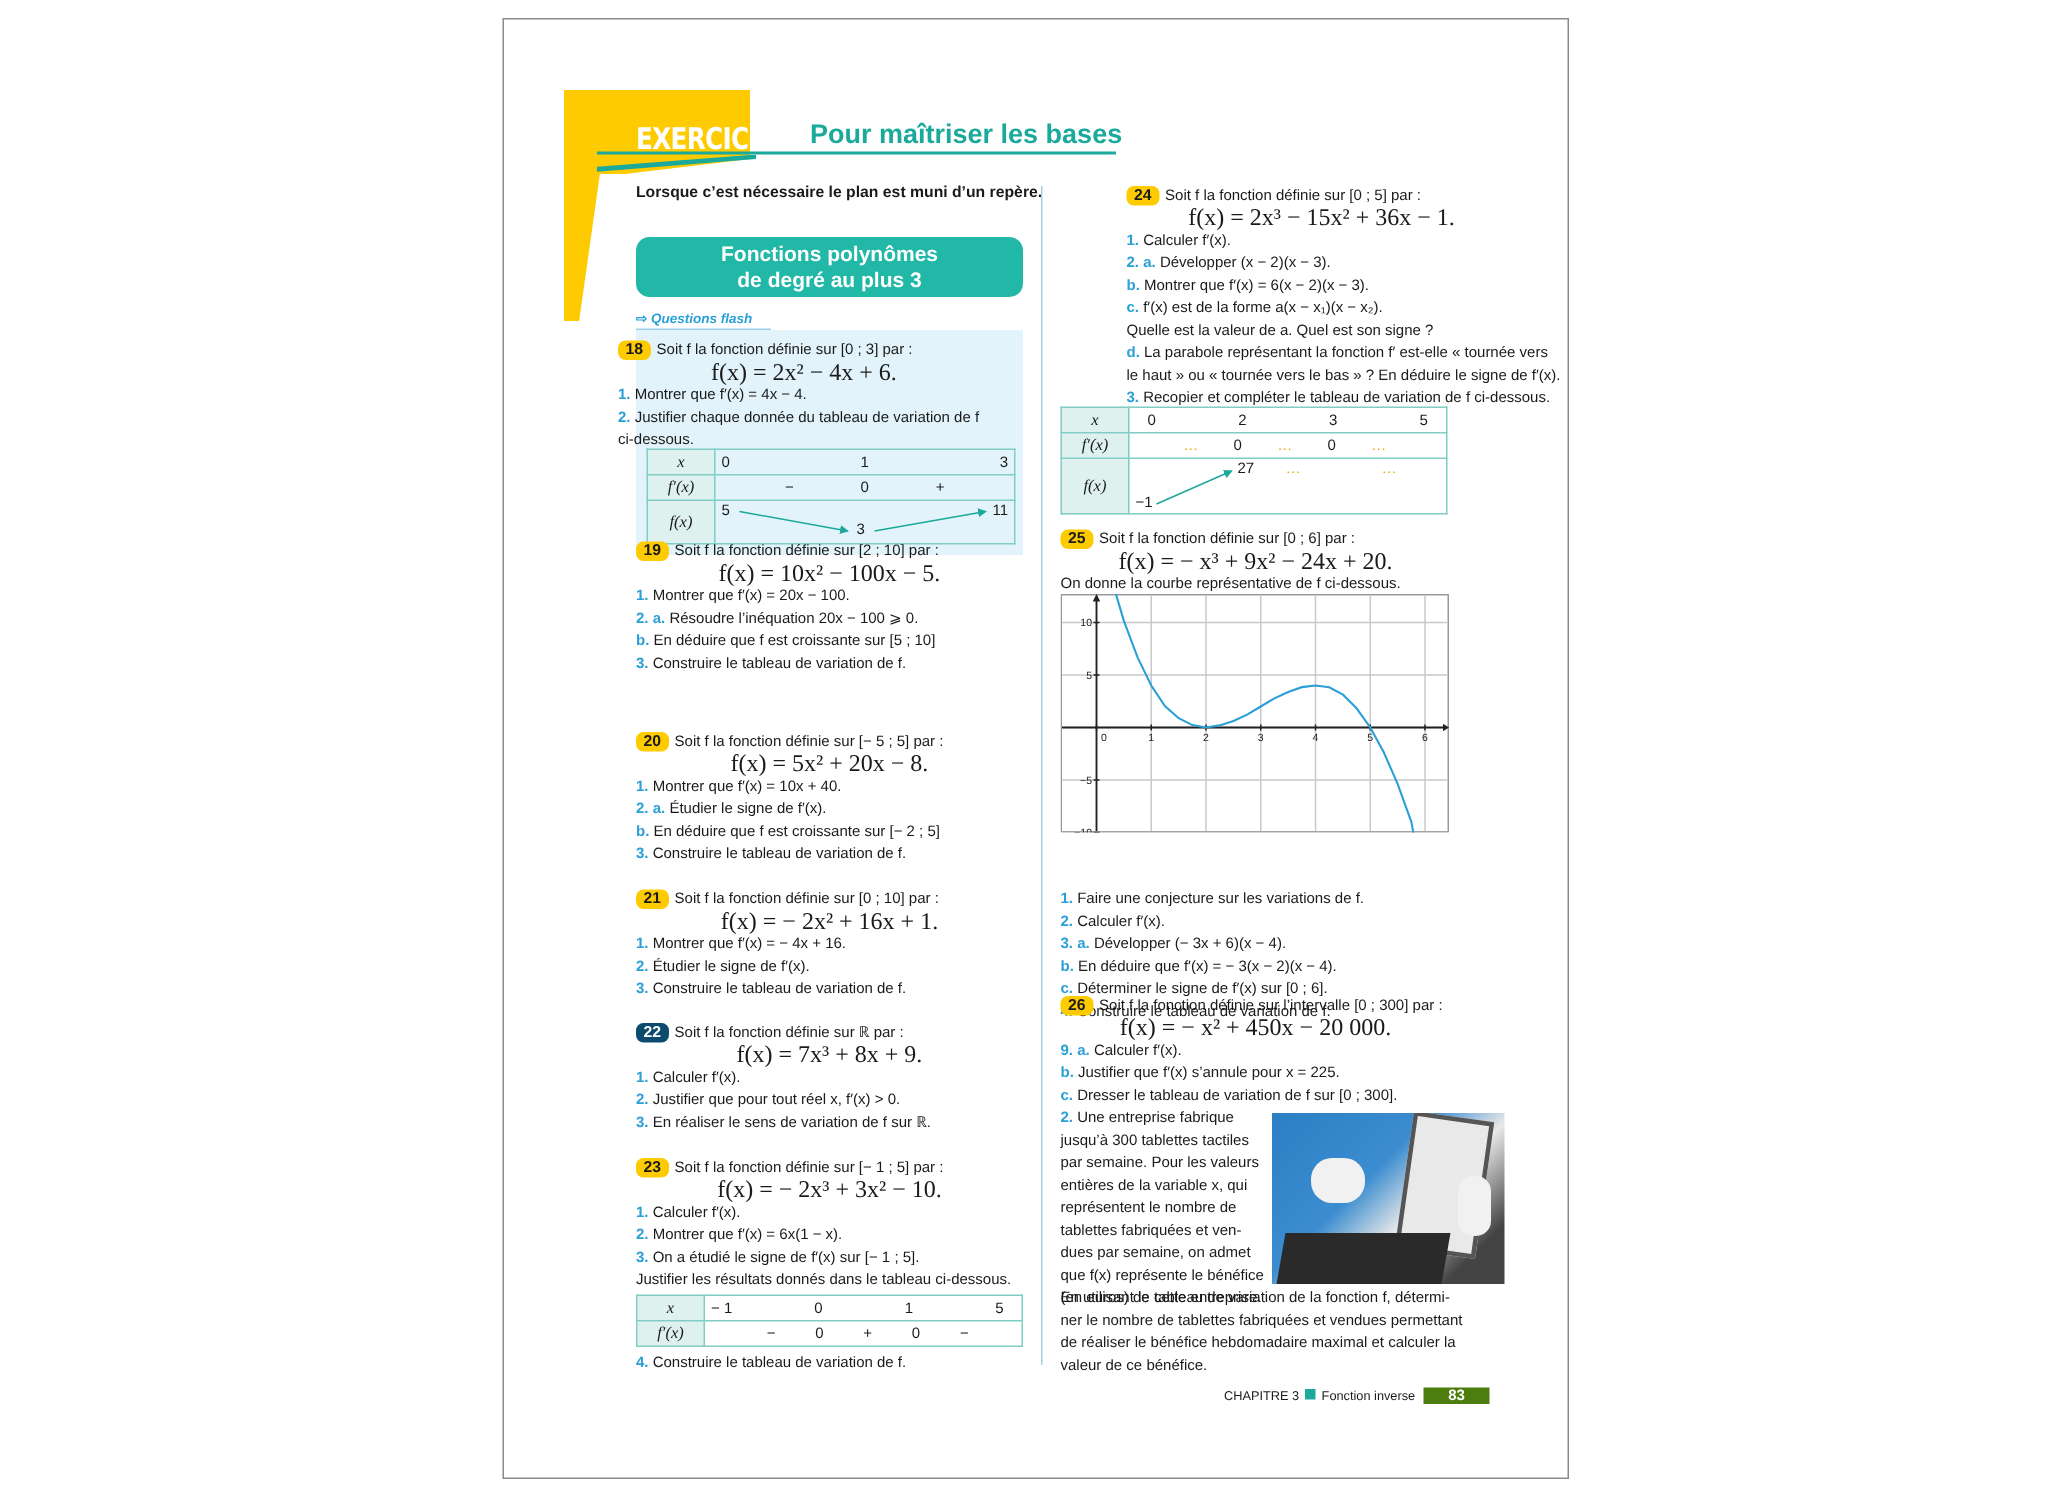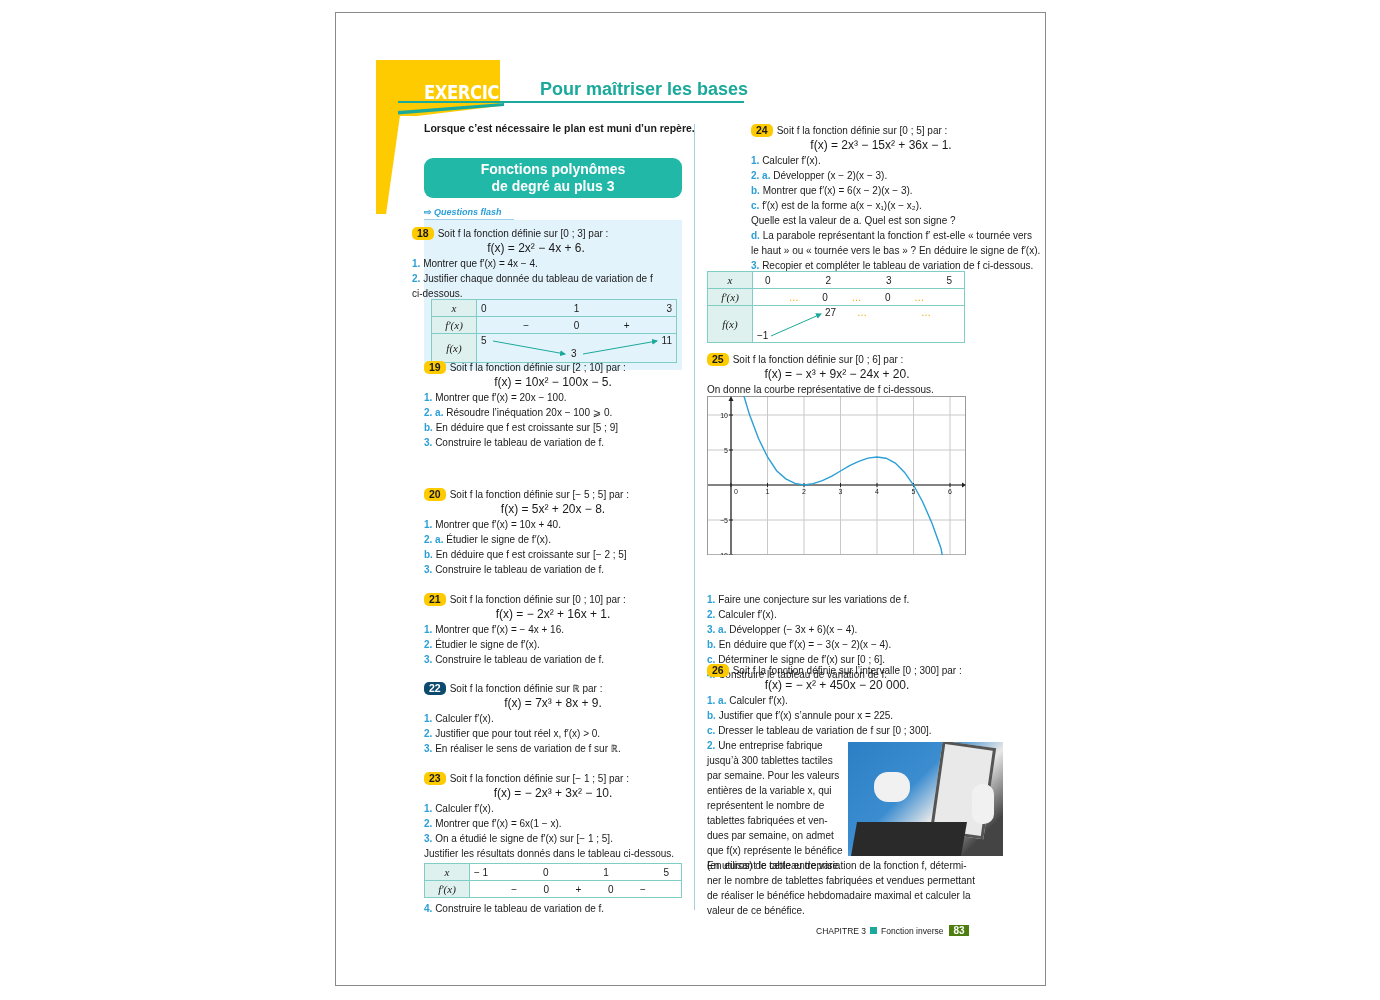--- a/index.html
+++ b/index.html
@@ -16,28 +16,28 @@
   .teal-box { position:absolute; left:424px; top:158px; width:258px; height:40px; background:#22b8a8; border-radius:9px; color:#fff; font-weight:bold; font-size:14px; text-align:center; line-height:17px; padding-top:3px; box-sizing:border-box; }
   .qflash { position:absolute; left:424px; top:207px; color:#2b9fd6; font-size:9px; font-style:italic; font-weight:bold; }
   .qflash-line { position:absolute; left:424px; top:219px; width:90px; height:1px; background:#9fd0ea; }
   .flash-box { position:absolute; left:424px; top:220px; width:258px; height:150px; background:#e3f3fb; }
   .ex { position:absolute; font-size:10px; line-height:15px; }
   .ex .row { white-space:nowrap; }
   .ex .center { text-align:center; }
   .badge { display:inline-block; background:#fecb00; color:#1a1a1a; font-weight:bold; font-size:10.5px; padding:0 5px; border-radius:5px; line-height:13px; margin-right:4px; }
   .badge.green { background:#0c4a6e; color:#fff; }
   .num { color:#2b9fd6; font-weight:bold; }
-  .m2 { font-family:Liberation Sans, sans-serif; font-size:12px; }
+  .m2 { font-family:Liberation Serif, serif; font-size:16px; }
   table.vt { border-collapse:collapse; position:absolute; font-size:10px; }
   table.vt td { border:1.5px solid #7fcdc4; padding:0 4px; height:16px; }
   table.vt td.hd { background:#dff1ee; text-align:center; font-family:"Liberation Serif", serif; font-style:italic; font-size:11px; width:36px; }
   .divider { position:absolute; left:694px; top:124px; width:1px; height:786px; background:#a7cfe4; }
   .footer { position:absolute; left:816px; top:925px; font-size:8.5px; }
   .footer .sq { display:inline-block; width:7px; height:7px; background:#1aa99a; margin:0 4px; }
-  .footer .pg { display:inline-block; background:#4d7c0f; color:#fff; font-weight:bold; font-size:10px; padding:0 4px; margin-left:6px; }
+  .footer .pg { display:inline-block; background:#4d7c0f; color:#fff; font-weight:bold; font-size:10px; padding:0 16px; margin-left:6px; }
   .photo { position:absolute; left:848px; top:742px; width:155px; height:114px; background:linear-gradient(135deg,#2c7fc4 0%,#3b8dd0 40%,#e8e8e8 60%,#444 85%); overflow:hidden; }
   .ellipsis { color:#f0a500; }
   svg text { font-family:"Liberation Sans", sans-serif; }
 </style>
 </head>
 <body>
 
 <div class="page"></div>
 
 <div class="yb-top"></div>
@@ -108,21 +108,21 @@
     </td>
       </tr>
 </tbody>
   </table>
 
 <div class="ex" style="left:424px;top:360px;width:258px;">
   <div class="row"><span class="badge">19</span><span>Soit f la fonction définie sur [2 ; 10] par :</span></div>
   <div class="center m2">f(x) = 10x² − 100x − 5.</div>
   <div class="row"><span class="num">1.</span> <span>Montrer que f′(x) = 20x − 100.</span></div>
   <div class="row"><span class="num">2. a.</span> <span>Résoudre l’inéquation 20x − 100 ⩾ 0.</span></div>
-  <div class="row"><span class="num">b.</span> <span>En déduire que f est croissante sur [5 ; 9]</span></div>
+  <div class="row"><span class="num">b.</span> <span>En déduire que f est croissante sur [5 ; 10]</span></div>
   <div class="row"><span class="num">3.</span> <span>Construire le tableau de variation de f.</span></div>
 </div>
 
 <div class="ex" style="left:424px;top:487px;width:258px;">
   <div class="row"><span class="badge">20</span><span>Soit f la fonction définie sur [− 5 ; 5] par :</span></div>
   <div class="center m2">f(x) = 5x² + 20x − 8.</div>
   <div class="row"><span class="num">1.</span> <span>Montrer que f′(x) = 10x + 40.</span></div>
   <div class="row"><span class="num">2. a.</span> <span>Étudier le signe de f′(x).</span></div>
   <div class="row"><span class="num">b.</span> <span>En déduire que f est croissante sur [− 2 ; 5]</span></div>
   <div class="row"><span class="num">3.</span> <span>Construire le tableau de variation de f.</span></div>
@@ -306,21 +306,21 @@
   <div class="row"><span class="num">2.</span> <span>Calculer f′(x).</span></div>
   <div class="row"><span class="num">3. a.</span> <span>Développer (− 3x + 6)(x − 4).</span></div>
   <div class="row"><span class="num">b.</span> <span>En déduire que f′(x) = − 3(x − 2)(x − 4).</span></div>
   <div class="row"><span class="num">c.</span> <span>Déterminer le signe de f′(x) sur [0 ; 6].</span></div>
   <div class="row"><span class="num">4.</span> <span>Construire le tableau de variation de f.</span></div>
 </div>
 
 <div class="ex" style="left:707px;top:663px;width:260px;">
   <div class="row"><span class="badge">26</span><span>Soit f la fonction définie sur l’intervalle [0 ; 300] par :</span></div>
   <div class="center m2">f(x) = − x² + 450x − 20 000.</div>
-  <div class="row"><span class="num">1. a.</span> <span>Calculer f′(x).</span></div>
+  <div class="row"><span class="num">9. a.</span> <span>Calculer f′(x).</span></div>
   <div class="row"><span class="num">b.</span> <span>Justifier que f′(x) s’annule pour x = 225.</span></div>
   <div class="row"><span class="num">c.</span> <span>Dresser le tableau de variation de f sur [0 ; 300].</span></div>
 </div>
 <div class="ex" style="left:707px;top:738px;width:134px;text-align:justify;">
   <div class="row"><span class="num">2.</span> <span>Une entreprise fabrique</span></div>
   <div class="row">jusqu’à 300 tablettes tactiles</div>
   <div class="row">par semaine. Pour les valeurs</div>
   <div class="row">entières de la variable x, qui</div>
   <div class="row">représentent le nombre de</div>
   <div class="row">tablettes fabriquées et ven-</div>

